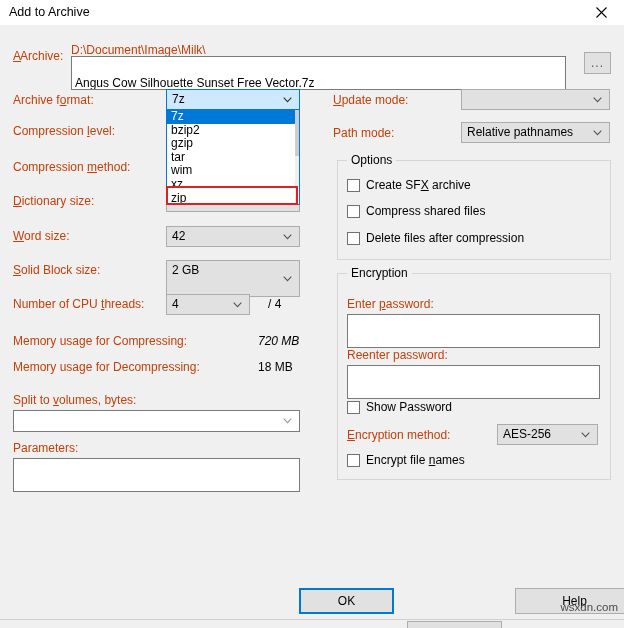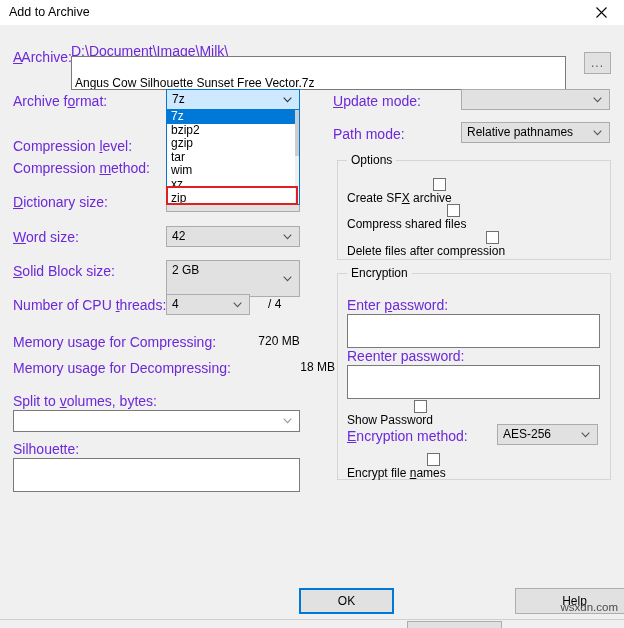--- a/index.html
+++ b/index.html
@@ -37,22 +37,22 @@
     width: 45px; height: 25px;
     display: flex; align-items: center; justify-content: center;
     cursor: default;
   }
   #close-button svg { display: block; }
 
   
   .lbl {
     position: absolute;
     white-space: nowrap;
-    font-size: 14px;
-    color: #6d28d9;
+    font-size: 12px;
+    color: #c2410c;
   }
   .lbl u { text-decoration: underline; }
 
   .textbox {
     position: absolute;
     background: #ffffff;
     border: 1px solid #7a7a7a;
     box-sizing: border-box;
     font-family: "Liberation Sans", sans-serif;
     font-size: 12px;
@@ -153,23 +153,22 @@
     padding: 0 4px;
     font-size: 12px;
     color: #000;
     white-space: nowrap;
   }
 
   
   .checkrow {
     position: absolute;
     display: flex;
-    align-items: flex-end;
-    white-space: nowrap;
-    flex-direction: column;
+    align-items: center;
+    white-space: nowrap;
   }
   .checkbox {
     width: 13px; height: 13px;
     border: 1px solid #707070;
     background: #ffffff;
     box-sizing: border-box;
     margin-right: 6px;
     flex: none;
   }
   .checkrow .ctext { font-size: 12px; color: #000; }
@@ -244,30 +243,30 @@
 </div>
 
 <div class="lbl" style="left:13px; top:49px;">
   <u>A</u><span style="margin-left:-1px">Archive:</span>
 </div>
 <div class="lbl" style="left:71px; top:43px;">D:\Document\Image\Milk\</div>
 <div class="textbox" style="left:71px; top:56px; width:495px; height:21px; line-height:20px;">Angus Cow Silhouette Sunset Free Vector.7z</div>
 <div id="browse-button">...</div>
 
 <div class="lbl" style="left:13px; top:93px;">Archive f<u>o</u>rmat:</div>
-<div class="lbl" style="left:13px; top:138px;text-align:center;">Compression <u>l</u>evel:</div>
+<div class="lbl" style="left:13px; top:124px;text-align:center;">Compression <u>l</u>evel:</div>
 <div class="lbl" style="left:13px; top:160px;">Compression <u>m</u>ethod:</div>
 <div class="lbl" style="left:13px; top:194px;"><u>D</u>ictionary size:</div>
 <div class="lbl" style="left:13px; top:229px;"><u>W</u>ord size:</div>
 <div class="lbl" style="left:13px; top:263px;"><u>S</u>olid Block size:</div>
 <div class="lbl" style="left:13px; top:297px;">Number of CPU <u>t</u>hreads:</div>
 <div class="lbl" style="left:13px; top:334px;">Memory usage for Compressing:</div>
 <div class="lbl" style="left:13px; top:360px;">Memory usage for Decompressing:</div>
 <div class="lbl" style="left:13px; top:393px;">Split to <u>v</u>olumes, bytes:</div>
-<div class="lbl" style="left:13px; top:441px;">Silhouette:</div>
+<div class="lbl" style="left:13px; top:441px;">Parameters:</div>
 
 <div class="combo" style="left:166px; top:123px; width:134px; height:21px;">
   <span></span>
   <span class="arrow">
     <svg width="9" height="6" viewBox="0 0 9 6">
         <path d="M0.7 0.7 L4.5 4.6 L8.3 0.7" fill="none" stroke="#555" stroke-width="1.1"></path>
       </svg>
   </span>
 </div>
 <div class="combo" style="left:166px; top:157px; width:134px; height:21px;">
@@ -305,22 +304,22 @@
 <div class="combo" style="left:166px; top:294px; width:84px; height:21px;">
   <span>4</span>
   <span class="arrow">
     <svg width="9" height="6" viewBox="0 0 9 6">
         <path d="M0.7 0.7 L4.5 4.6 L8.3 0.7" fill="none" stroke="#555" stroke-width="1.1"></path>
       </svg>
   </span>
 </div>
 <div class="valtext" style="left:268px; top:297px;">/ 4</div>
 
-<div class="valtext" style="left:258px; top:334px; width:42px; text-align:center;">720 MB</div>
-<div class="valtext" style="left:258px; top:360px; width:42px; text-align:right;margin-left:35px;">18 MB</div>
+<div class="valtext" style="left:258px; top:334px; width:42px; text-align:left;font-style:italic;">720 MB</div>
+<div class="valtext" style="left:258px; top:360px; width:42px; text-align:left;">18 MB</div>
 
 <div class="combo white" style="left:13px; top:410px; width:287px; height:22px; line-height:20px;">
   <span></span>
   <span class="arrow">
     <svg width="9" height="6" viewBox="0 0 9 6">
         <path d="M0.7 0.7 L4.5 4.6 L8.3 0.7" fill="none" stroke="#999" stroke-width="1.1"></path>
       </svg>
   </span>
 </div>
 

